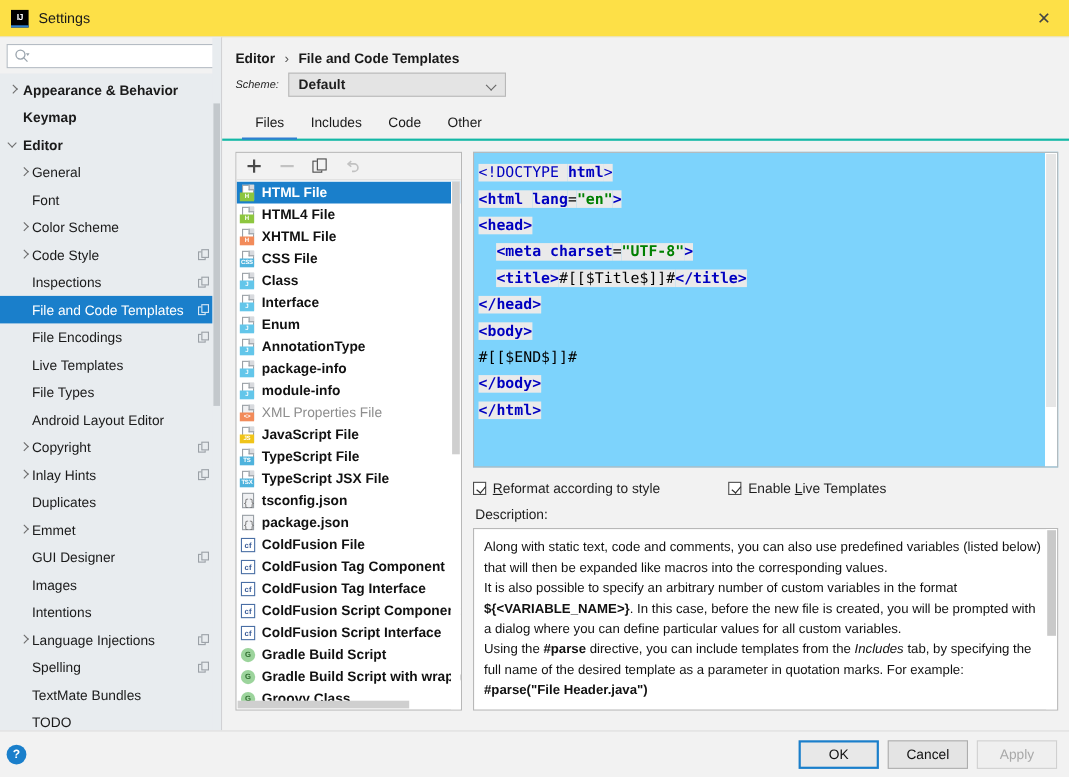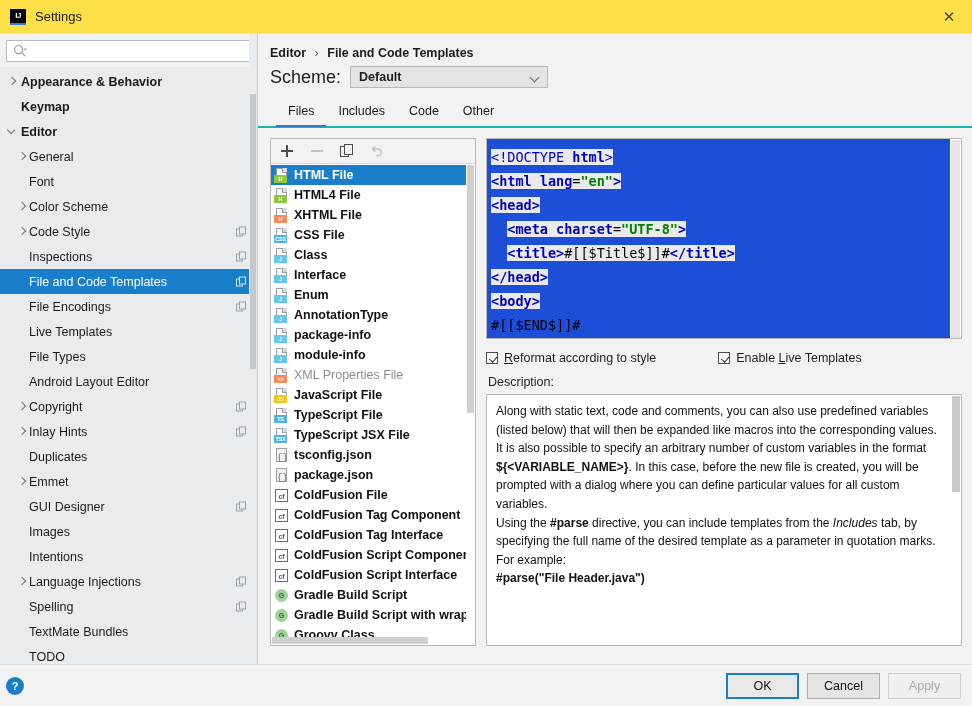--- a/index.html
+++ b/index.html
@@ -35,21 +35,21 @@
   }
 
   
   #dialog-body {
     position:absolute; top:34px; left:0; right:0; bottom:42px;
     display:flex;
   }
 
   
   #sidebar {
-    width: 258px; background:#e8ecef; position:relative;
+    width: 202px; background:#e8ecef; position:relative;
     display:flex; flex-direction:column;
     border-right:1px solid #c9c9c9;
   }
   #search-wrap { padding: 6px 6px 5px 6px; background:#f2f2f2; }
   #search-box {
     height: 22px; background:#fff; border:1px solid #b5bcc4;
     display:flex; align-items:center; padding-left:6px;
   }
   #search-box svg { display:block; }
   #search-input {
@@ -105,21 +105,21 @@
   #tree-thumb {
     position:absolute; right:1px; top:60px; width:6px; height:275px;
     background:#c3c8cc;
   }
 
   
   #right { flex:1; background:#f2f2f2; position:relative; padding:0 10px 0 12px; }
   #breadcrumb { padding:12px 0 6px 0; font-size:12.5px; font-weight:bold; color:#1a1a1a; }
   #breadcrumb .sep { font-weight:normal; color:#555; padding:0 5px; }
   #scheme-row { display:flex; align-items:center; padding-bottom:10px; }
-  #scheme-label { font-size:18px; margin-right:9px; }
+  #scheme-label { font-size:10px; margin-right:9px;font-style:italic; }
   #scheme-select {
     width:198px; height:22px; background:#e4e4e4; border:1px solid #b8b8b8;
     display:flex; align-items:center; position:relative; padding-left:8px;
     font-weight:bold; font-size:12.5px;
   }
   #scheme-select .chev {
     position:absolute; right:9px; top:7px; width:7px; height:7px;
     border-right:1.5px solid #666; border-bottom:1.5px solid #666;
     transform:rotate(45deg);
   }
@@ -201,21 +201,21 @@
   .ji .page { position:absolute; left:2px; top:0; width:11px; height:14px; background:#f0f1f3; border:1px solid #9aa0a6; }
   .ji .brace { position:absolute; left:3px; bottom:0px; font-size:9px; color:#6b6b6b; line-height:9px; font-family:"Liberation Mono", monospace; }
 
   #list-vtrack { position:absolute; right:0; top:26px; bottom:0; width:9px; background:#fff; }
   #list-vthumb { position:absolute; right:1px; top:0px; width:7px; height:248px; background:#cfcfcf; }
   #list-hthumb { position:absolute; left:1px; bottom:1px; height:7px; width:156px; background:#cfcfcf; }
 
   
   #detail-pane { flex:1; margin-left:10px; display:flex; flex-direction:column; height:508px; }
   #code-box {
-    height:201px; background:#1d4ed8; border:1px solid #b8b8b8; position:relative;
+    height:287px; background:#7dd3fc; border:1px solid #b8b8b8; position:relative;
     overflow:hidden;
   }
   #code {
     font-family:"DejaVu Sans Mono", monospace; font-size:13.5px;
     padding:6px 0 0 4px; line-height:24px; white-space:pre;
   }
   .cl { display:block; height:24px; }
   .hl { background:#eaeaea; }
   .tagpunct { color:#000; }
   .tagname { color:#0000c0; font-weight:bold; }

